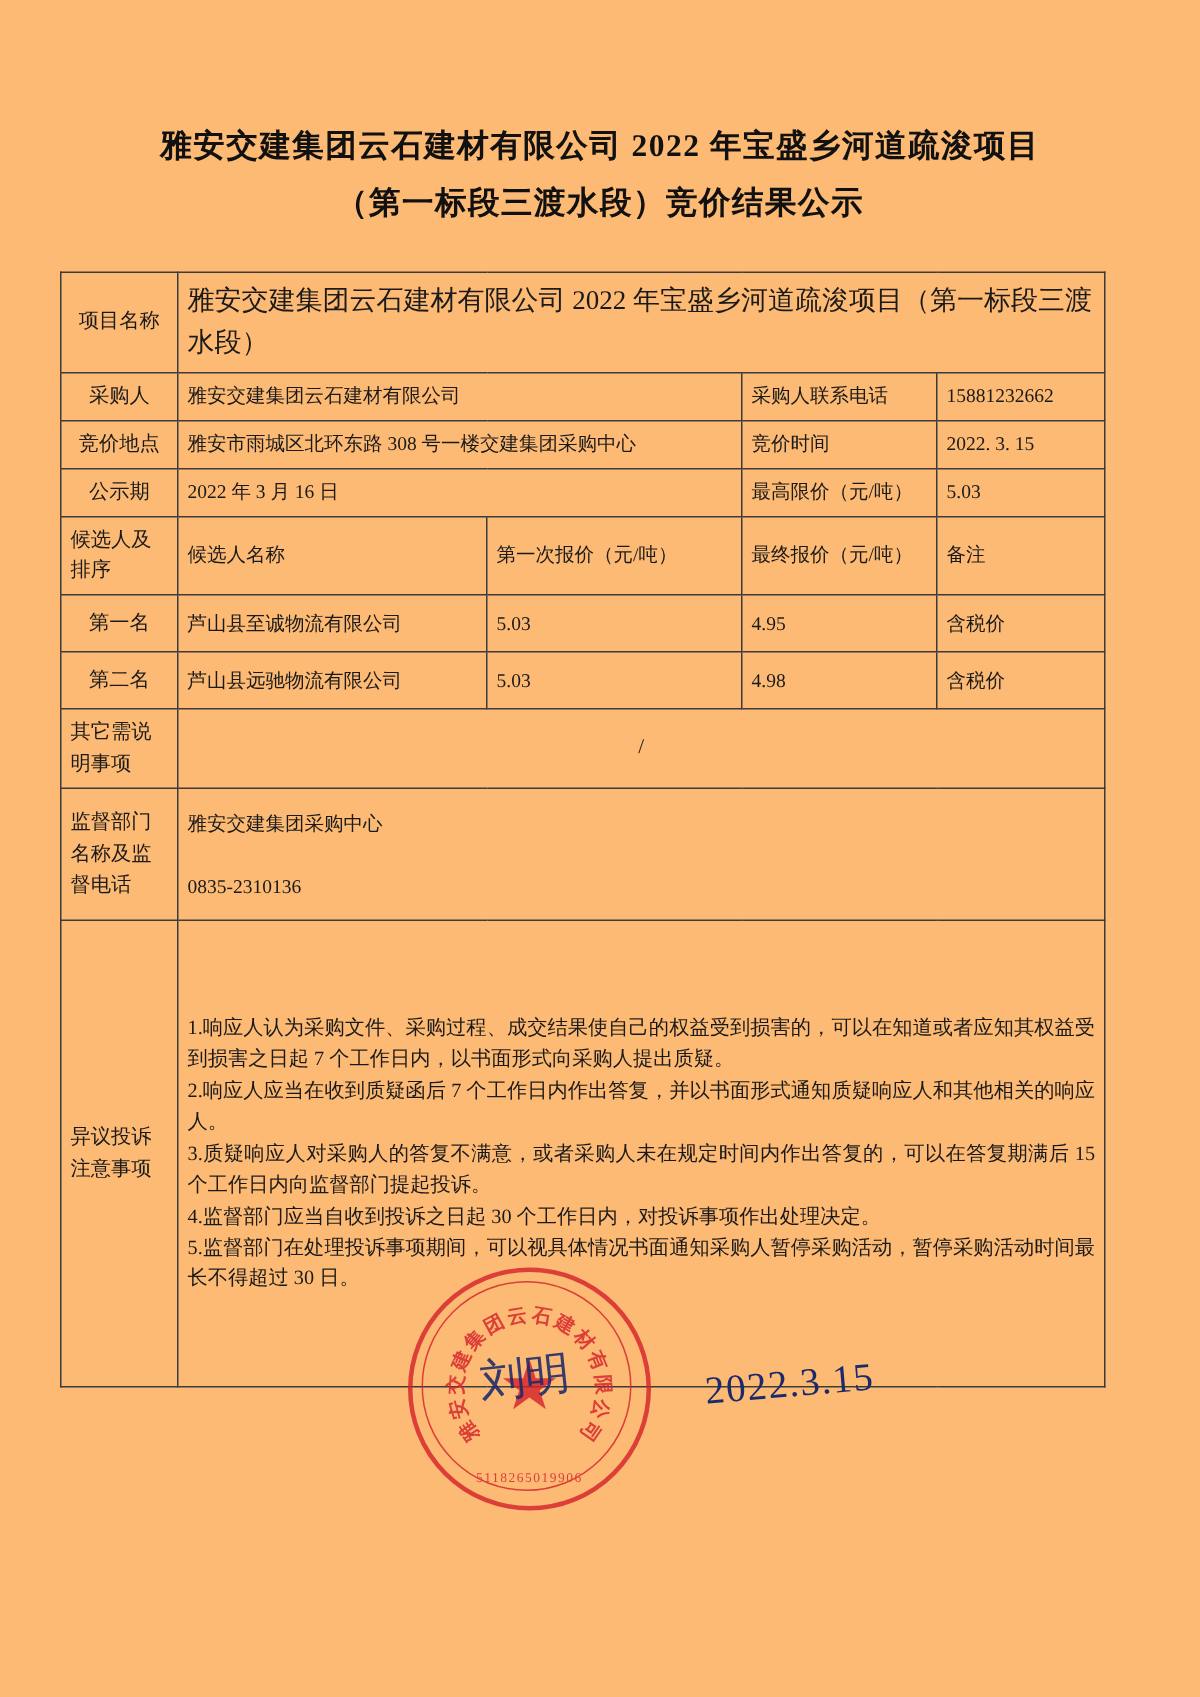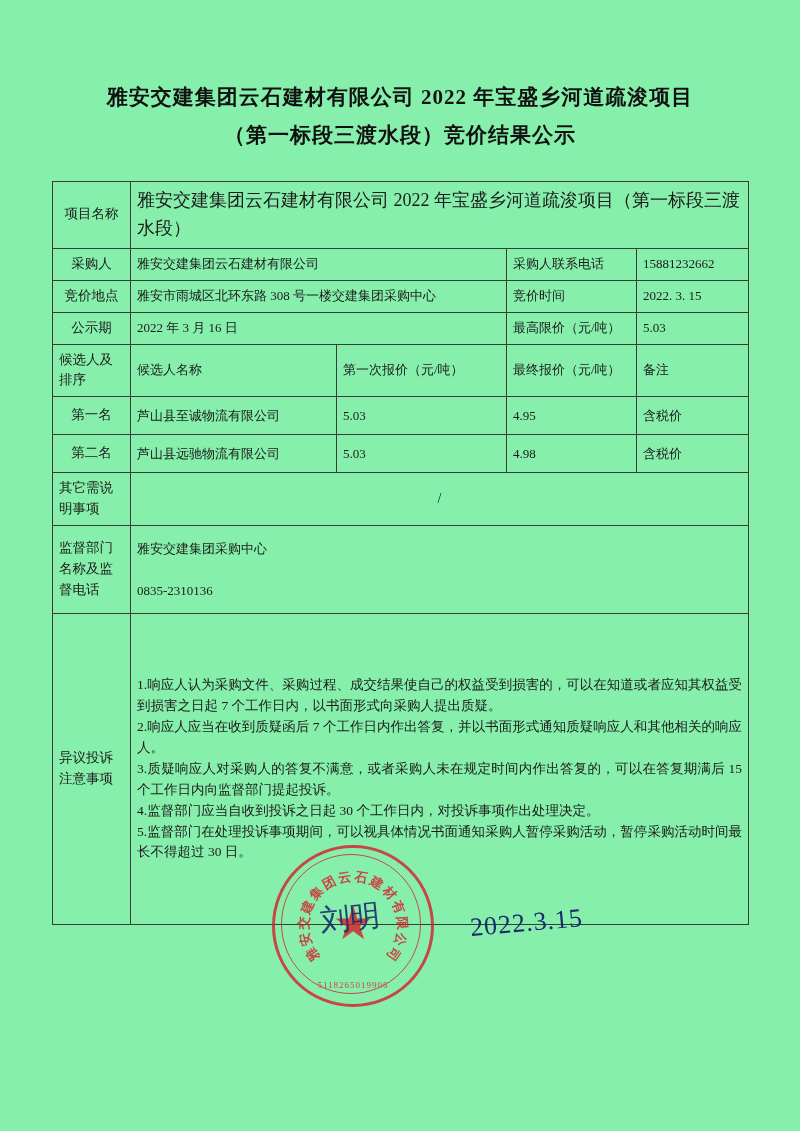--- a/index.html
+++ b/index.html
@@ -13,36 +13,36 @@
     position: relative;
     font-family: "Liberation Serif", "DejaVu Serif", serif;
     color: #1a1a1a;
     overflow: hidden;
   }
   .page {
     position: absolute;
     left: 0; top: 0;
     width: 800px;
     height: 1131px;
-    background: #86efac;
+    background: #fdba74;
   }
   .title-block {
     padding-top: 78px;
     text-align: center;
   }
   .title-line {
     font-size: 21px;
     font-weight: bold;
     letter-spacing: 1px;
     line-height: 38px;
     color: #111;
   }
   .doc-table {
     position: absolute;
-    left: 52px;
+    left: 40px;
     top: 181px;
     width: 696px;
     border-collapse: collapse;
     table-layout: fixed;
     font-size: 13px;
     padding-left: 28px;
   }
   .doc-table td {
     border: 1px solid #3b3b3b;
     padding: 5px 6px;

